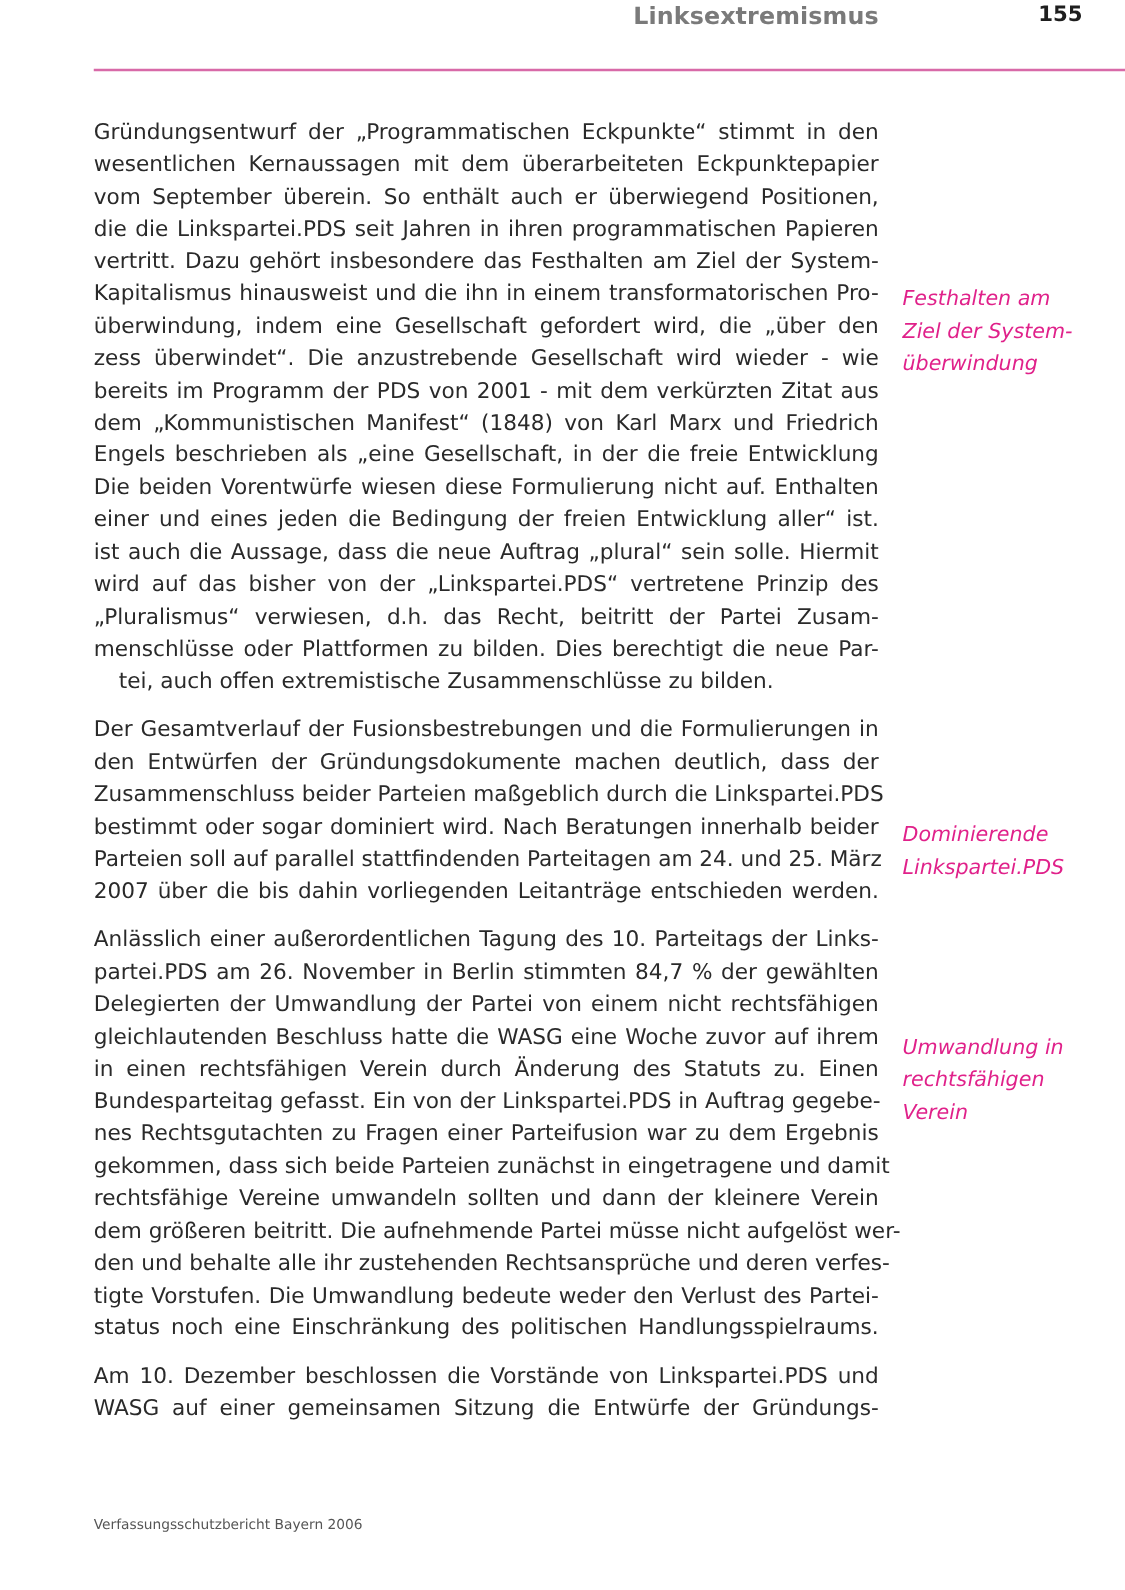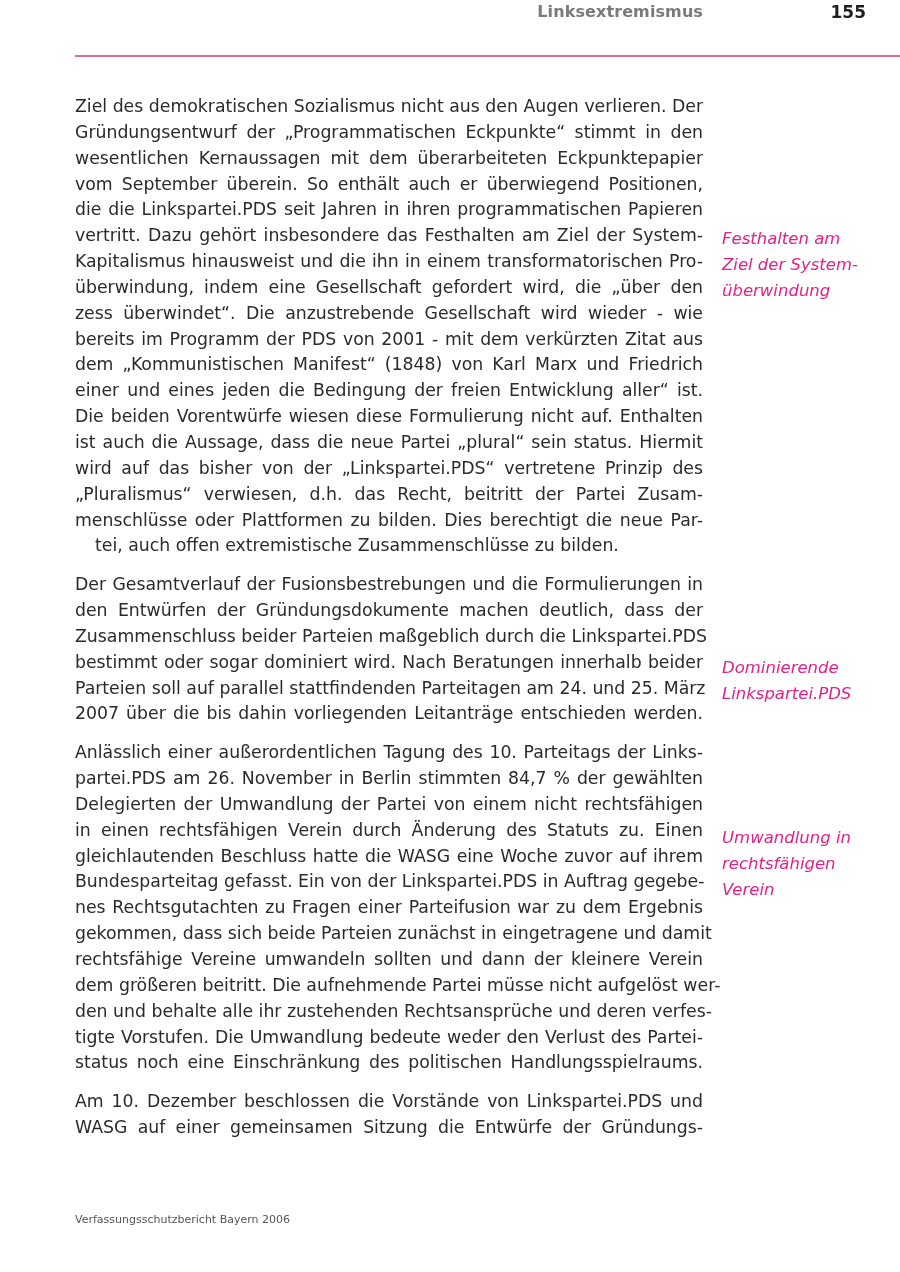--- a/index.html
+++ b/index.html
@@ -1,71 +1,71 @@
 <!DOCTYPE html>
 <html><head>
 <meta charset="utf-8">
 <style>
   html, body { margin: 0; padding: 0; background: #ffffff; }
   body { width: 900px; height: 1272px; position: relative; overflow: hidden;
          font-family: "DejaVu Sans", "Liberation Sans", sans-serif; color: #2a2a2a; }
   .header { position: absolute; left: 75px; right: 0; top: 26px; height: 30px; }
-  .header-section { position: absolute; right: 197px; top: 2px; font-size: 16px; font-weight: bold; color: #7a7a7a; letter-spacing: 0.1px; }
+  .header-section { position: absolute; right: 197px; top: 2px; font-size: 19px; font-weight: bold; color: #7a7a7a; letter-spacing: 0.1px; }
   .header-page { position: absolute; right: 34px; top: 2px; font-size: 17px; font-weight: bold; color: #1e1e1e; }
   .header-rule { position: absolute; left: 75px; right: 0; top: 55px; height: 2px; background: #d86aa8; }
   .main { position: absolute; left: 75px; top: 94px; width: 628px; }
   .para { margin: 0 0 13px 0; font-size: 17.3px; line-height: 25.85px; text-align: justify; color: #2a2a2a; hyphens: manual; }
   .line { display: block; text-align: justify; text-align-last: justify; white-space: nowrap; overflow: visible; }
   .line.last { text-align-last: left; margin-left: 20px; }
   .margin-note { position: absolute; left: 722px; width: 170px; font-style: italic; font-size: 16.5px; line-height: 25.85px; color: #e0218a; }
   .footer { position: absolute; left: 75px; top: 1213px; font-size: 11px; color: #555; }
 </style>
 </head>
 <body>
 
 <div class="header"></div>
 <div class="header-section">Linksextremismus</div>
 <div class="header-page">155</div>
 <div class="header-rule"></div>
 
 <div class="main">
   <p class="para">
-    <span class="line">Ziel des demokratischen Sozialismus nicht aus den Augen verlieren. Der</span>
     <span class="line">Gründungsentwurf der „Programmatischen Eckpunkte“ stimmt in den</span>
     <span class="line">wesentlichen Kernaussagen mit dem überarbeiteten Eckpunktepapier</span>
     <span class="line">vom September überein. So enthält auch er überwiegend Positionen,</span>
     <span class="line">die die Linkspartei.PDS seit Jahren in ihren programmatischen Papieren</span>
     <span class="line">vertritt. Dazu gehört insbesondere das Festhalten am Ziel der System-</span>
     <span class="line">Kapitalismus hinausweist und die ihn in einem transformatorischen Pro-</span>
     <span class="line">überwindung, indem eine Gesellschaft gefordert wird, die „über den</span>
     <span class="line">zess überwindet“. Die anzustrebende Gesellschaft wird wieder - wie</span>
     <span class="line">bereits im Programm der PDS von 2001 - mit dem verkürzten Zitat aus</span>
     <span class="line">dem „Kommunistischen Manifest“ (1848) von Karl Marx und Friedrich</span>
+    <span class="line">Engels beschrieben als „eine Gesellschaft, in der die freie Entwicklung</span>
+    <span class="line">Die beiden Vorentwürfe wiesen diese Formulierung nicht auf. Enthalten</span>
     <span class="line">einer und eines jeden die Bedingung der freien Entwicklung aller“ ist.</span>
-    <span class="line">Die beiden Vorentwürfe wiesen diese Formulierung nicht auf. Enthalten</span>
-    <span class="line">ist auch die Aussage, dass die neue Partei „plural“ sein status. Hiermit</span>
+    <span class="line">ist auch die Aussage, dass die neue Auftrag „plural“ sein solle. Hiermit</span>
     <span class="line">wird auf das bisher von der „Linkspartei.PDS“ vertretene Prinzip des</span>
     <span class="line">„Pluralismus“ verwiesen, d.h. das Recht, beitritt der Partei Zusam-</span>
     <span class="line">menschlüsse oder Plattformen zu bilden. Dies berechtigt die neue Par-</span>
     <span class="line last">tei, auch offen extremistische Zusammenschlüsse zu bilden.</span>
   </p>
   <p class="para">
     <span class="line">Der Gesamtverlauf der Fusionsbestrebungen und die Formulierungen in</span>
     <span class="line">den Entwürfen der Gründungsdokumente machen deutlich, dass der</span>
     <span class="line">Zusammenschluss beider Parteien maßgeblich durch die Linkspartei.PDS</span>
     <span class="line">bestimmt oder sogar dominiert wird. Nach Beratungen innerhalb beider</span>
     <span class="line">Parteien soll auf parallel stattfindenden Parteitagen am 24. und 25. März</span>
     <span class="line">2007 über die bis dahin vorliegenden Leitanträge entschieden werden.</span>
   </p>
   <p class="para">
     <span class="line">Anlässlich einer außerordentlichen Tagung des 10. Parteitags der Links-</span>
     <span class="line">partei.PDS am 26. November in Berlin stimmten 84,7 % der gewählten</span>
     <span class="line">Delegierten der Umwandlung der Partei von einem nicht rechtsfähigen</span>
+    <span class="line">gleichlautenden Beschluss hatte die WASG eine Woche zuvor auf ihrem</span>
     <span class="line">in einen rechtsfähigen Verein durch Änderung des Statuts zu. Einen</span>
-    <span class="line">gleichlautenden Beschluss hatte die WASG eine Woche zuvor auf ihrem</span>
     <span class="line">Bundesparteitag gefasst. Ein von der Linkspartei.PDS in Auftrag gegebe-</span>
     <span class="line">nes Rechtsgutachten zu Fragen einer Parteifusion war zu dem Ergebnis</span>
     <span class="line">gekommen, dass sich beide Parteien zunächst in eingetragene und damit</span>
     <span class="line">rechtsfähige Vereine umwandeln sollten und dann der kleinere Verein</span>
     <span class="line">dem größeren beitritt. Die aufnehmende Partei müsse nicht aufgelöst wer-</span>
     <span class="line">den und behalte alle ihr zustehenden Rechtsansprüche und deren verfes-</span>
     <span class="line">tigte Vorstufen. Die Umwandlung bedeute weder den Verlust des Partei-</span>
     <span class="line">status noch eine Einschränkung des politischen Handlungsspielraums.</span>
   </p>
   <p class="para">

